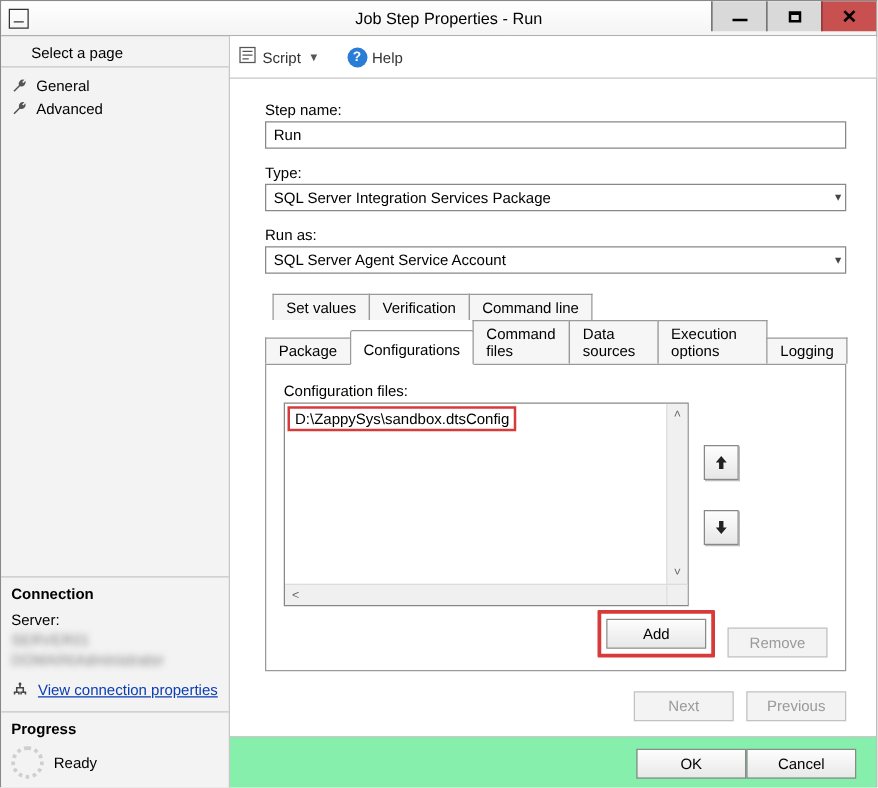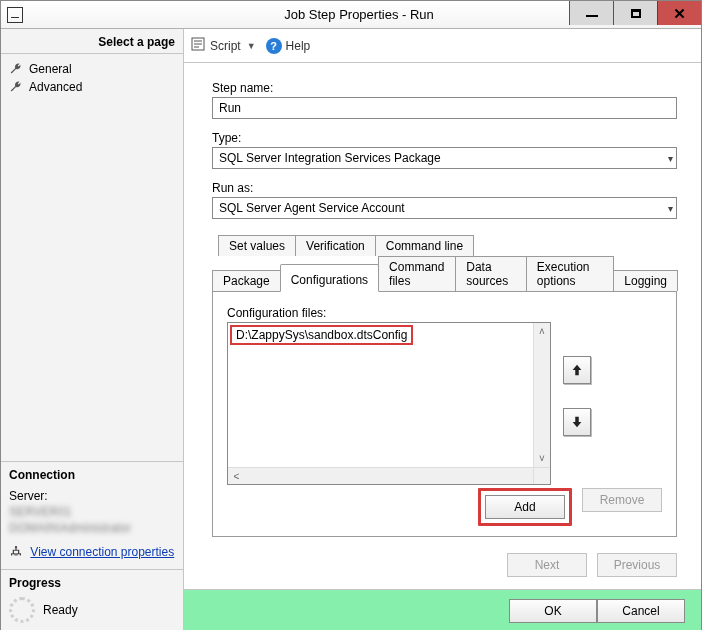--- a/index.html
+++ b/index.html
@@ -62,25 +62,24 @@
     height: calc(630px - 28px);
   }
   .sidebar {
     width:183px;
     background:#f3f3f3;
     border-right:1px solid #c6c6c6;
     display:flex;
     flex-direction:column;
   }
   .side-section-title {
-    font-weight:bold;
+    font-weight:normal;
     background:#f3f3f3;
     border-bottom:1px solid #c6c6c6;
-    padding:6px 8px 4px 8px;
-    text-align:right;
+    padding:6px 8px 4px 24px;
   }
   .side-list { padding:6px 4px 8px 6px; }
   .side-item {
     display:flex; align-items:center;
     padding:2px 2px;
     gap:6px;
   }
   .side-item .wrench {
     width:14px; height:14px;
     display:inline-block;
@@ -108,21 +107,21 @@
   
   .content {
     flex:1;
     position:relative;
     background:#fff;
   }
   .toolbar {
     height:34px;
     border-bottom:1px solid #c6c6c6;
     display:flex; align-items:center;
-    gap:10px;
+    gap:22px;
     padding:0 10px 0 6px;
     background:#fff;
   }
   .tool-item { display:flex; align-items:center; gap:4px; color:#333;}
   .tool-drop { font-size:9px; color:#555; margin-left:2px;}
   .script-icon svg { width:16px; height:16px; }
   .help-icon {
     width:16px; height:16px; border-radius:50%;
     background:#2a7dd6; color:#fff; font-weight:bold;
     display:flex; align-items:center; justify-content:center;
@@ -227,21 +226,21 @@
     border:1px solid #888;
     background:linear-gradient(#fefefe,#e7e7e7);
     box-shadow: 1px 1px 0 #bbb;
     display:flex; align-items:center; justify-content:center;
   }
   .sqbtn svg{ width:14px; height:14px; }
 
   .panel-bottom-row {
     position:absolute;
     right:14px; bottom:10px;
-    display:flex; gap:10px; align-items:flex-start;padding-left:48px;
+    display:flex; gap:10px; align-items:flex-end;padding-left:48px;
   }
   .btn {
     min-width:80px; height:24px;
     border:1px solid #8a8a8a;
     background:linear-gradient(#fdfdfd,#e8e8e8);
     padding:0 14px;
     font:inherit;
     cursor:pointer;
   }
   .btn.disabled {

